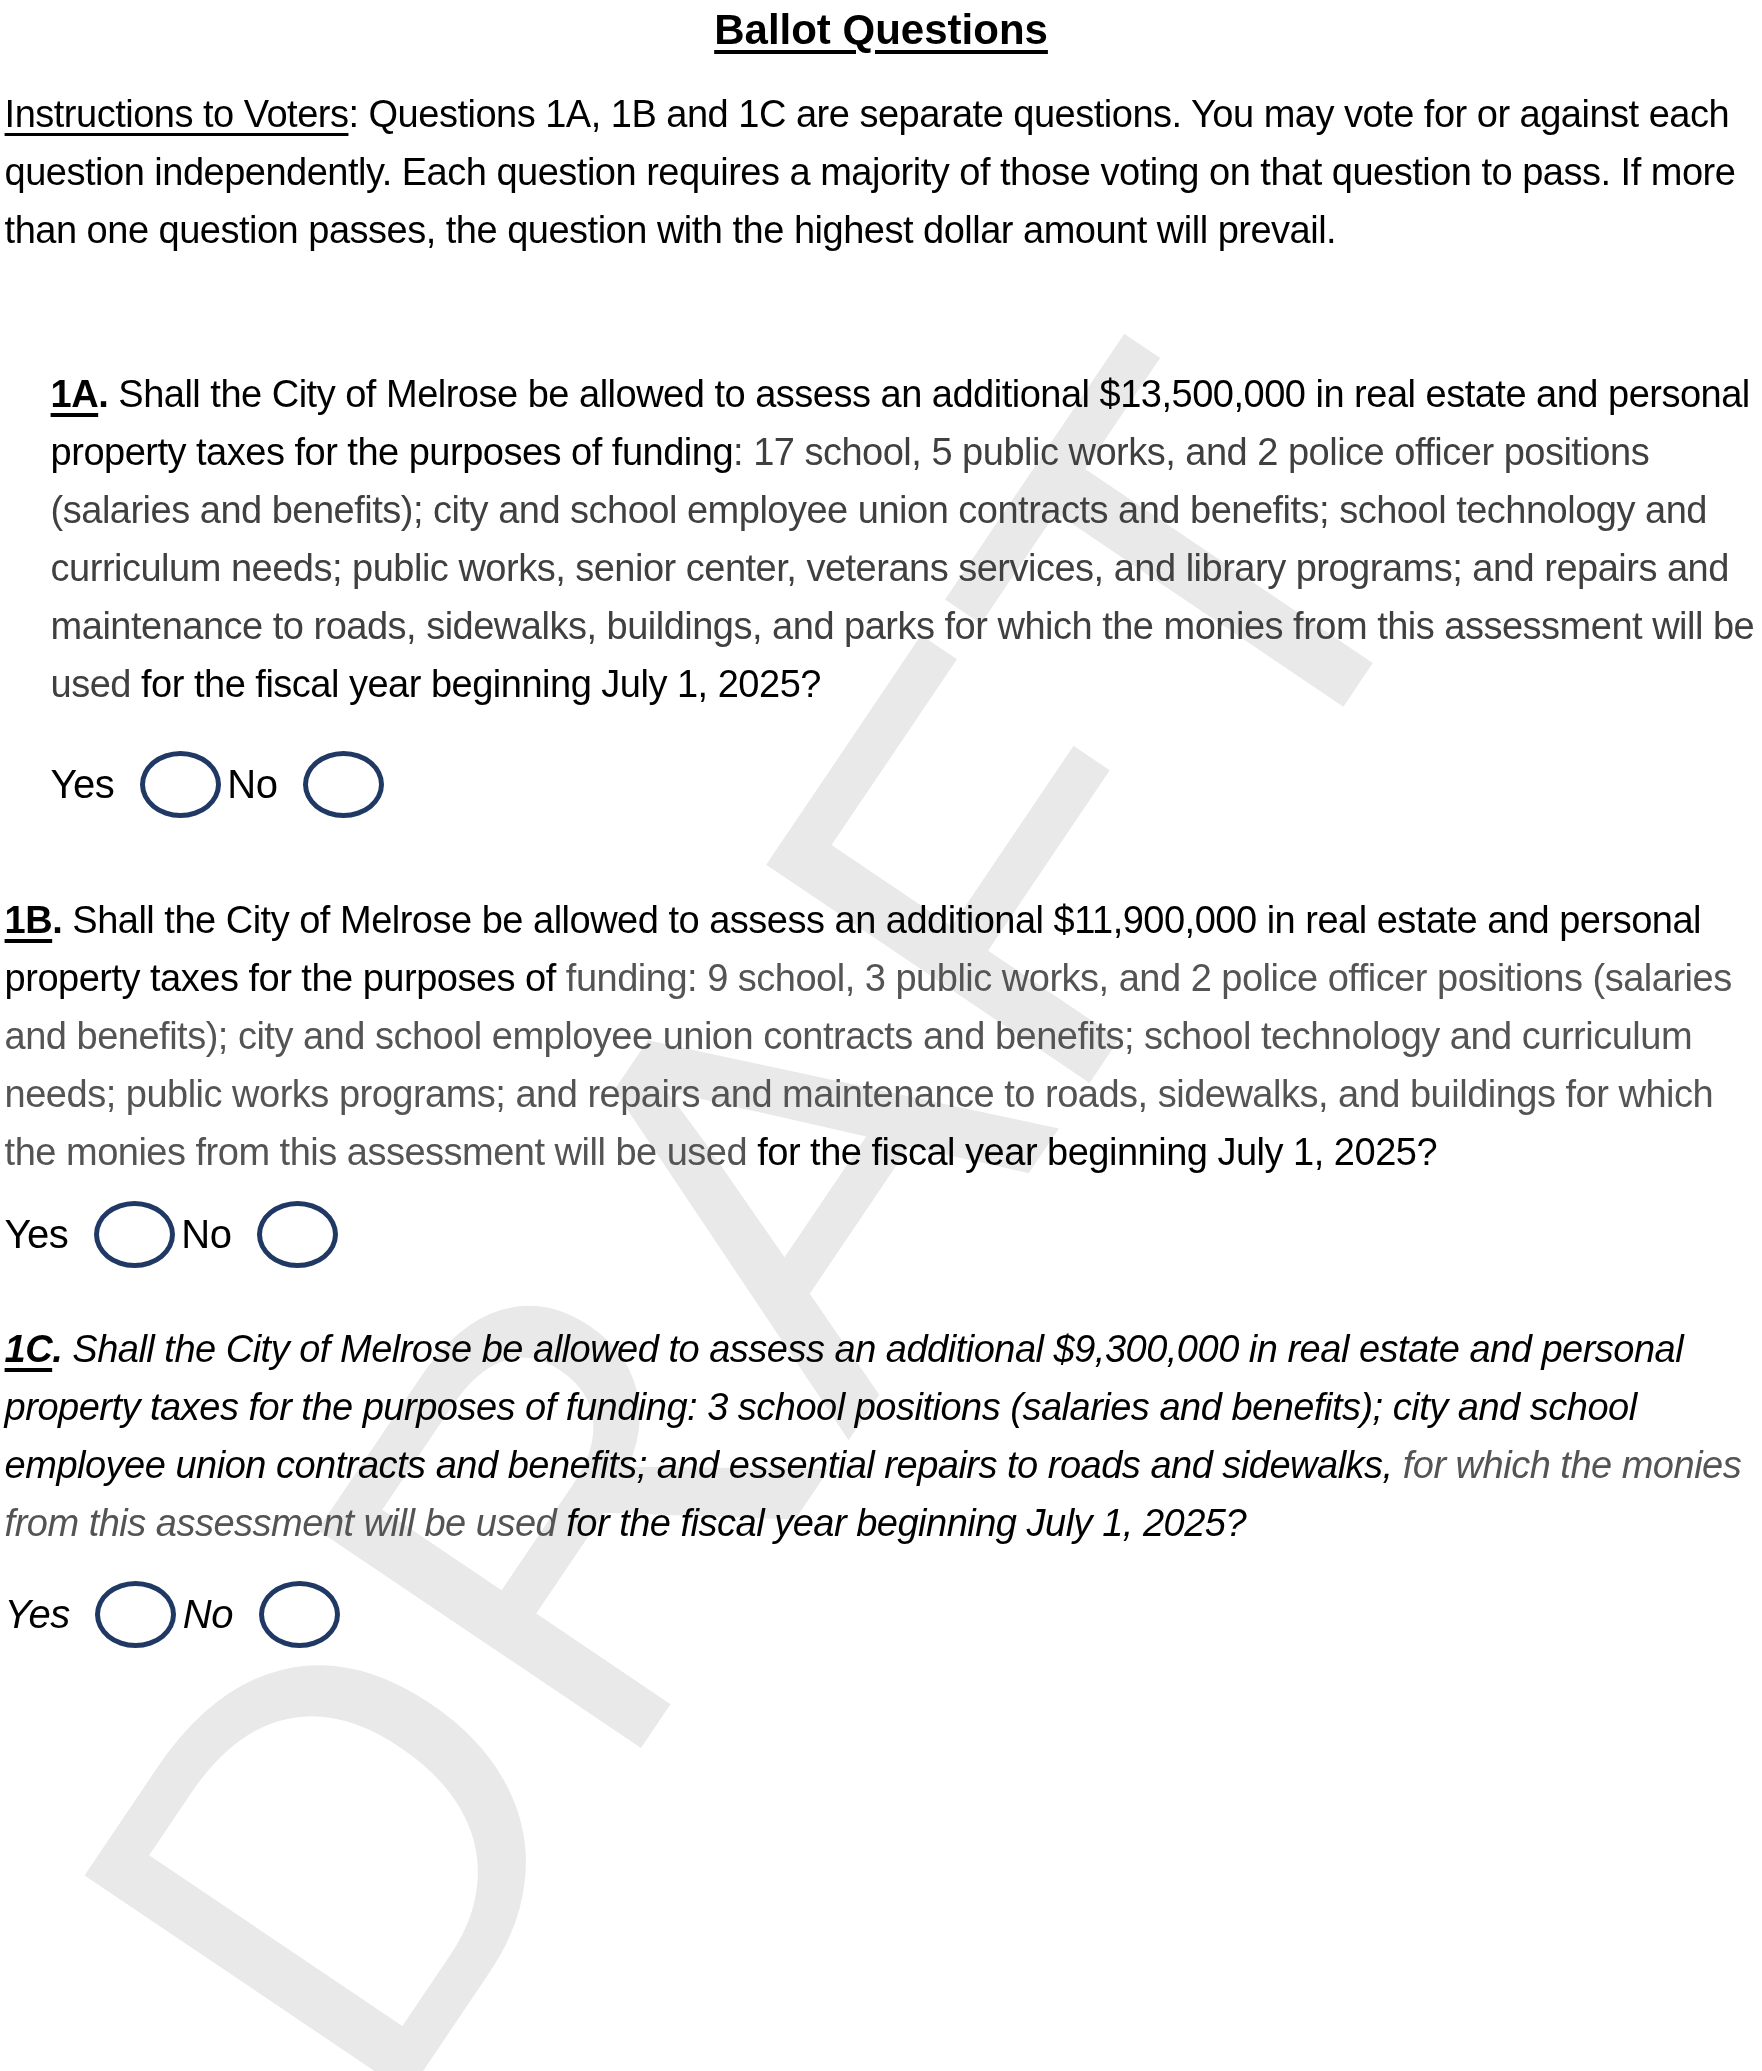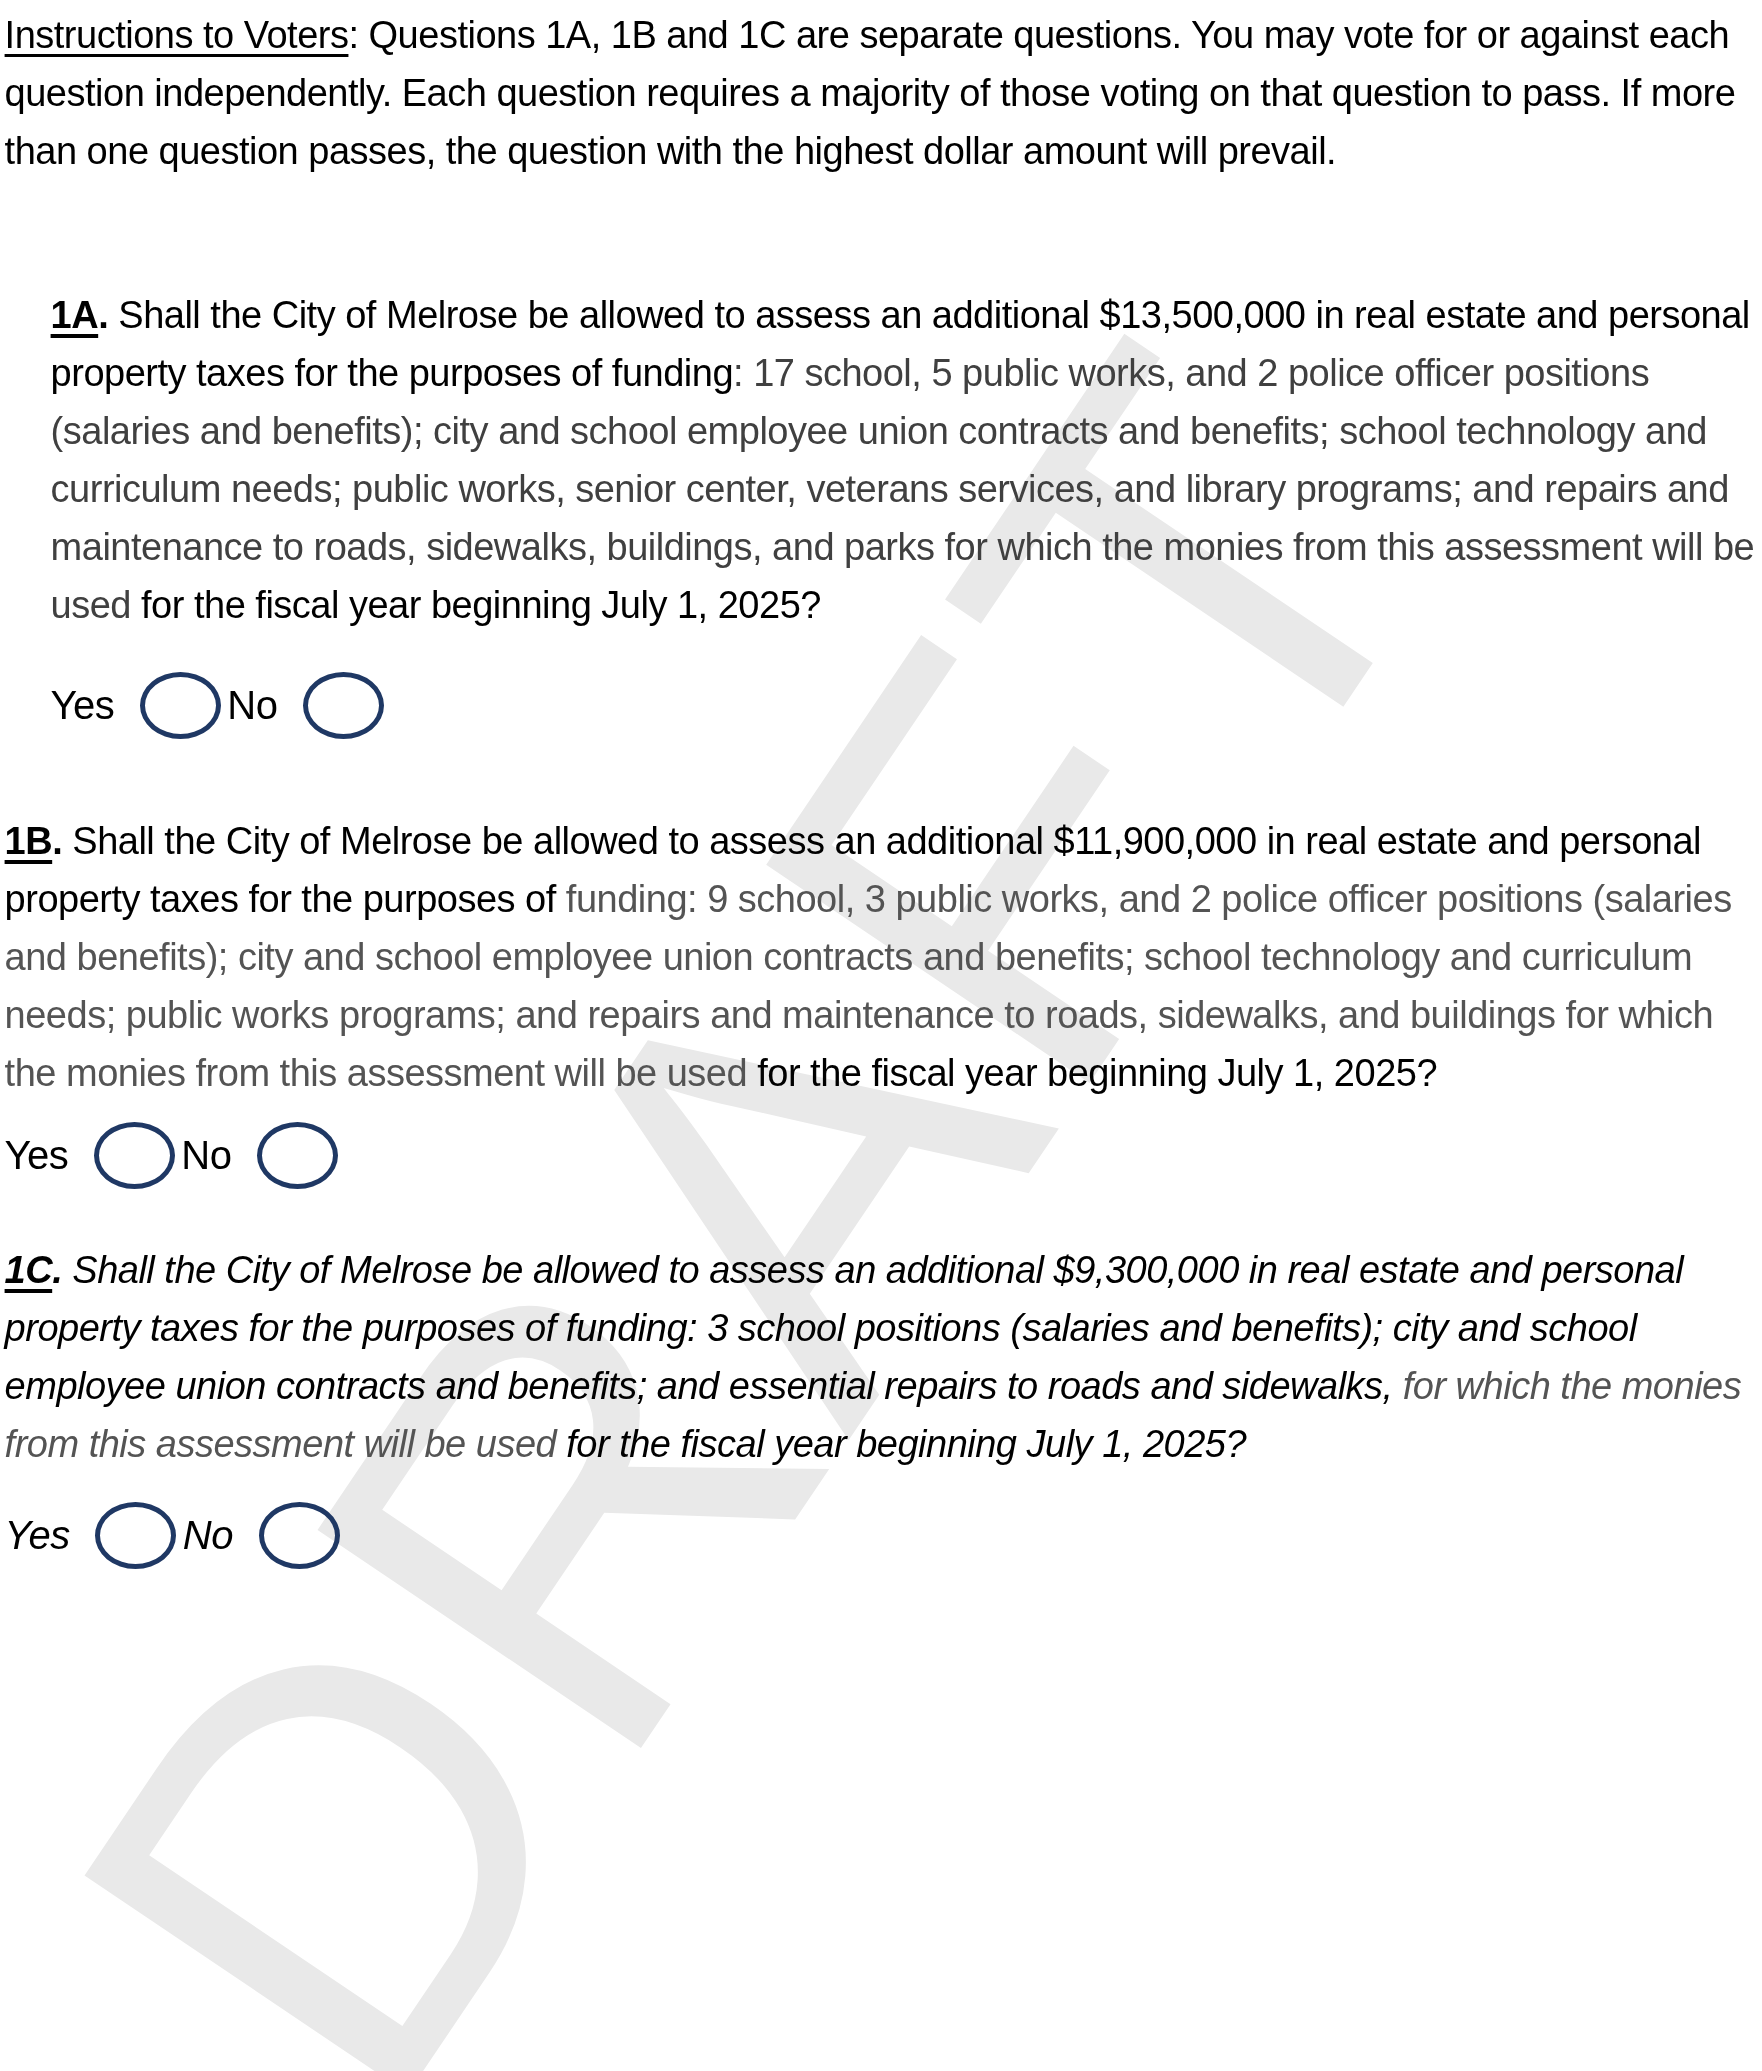--- a/index.html
+++ b/index.html
@@ -54,20 +54,21 @@
     background:transparent;box-sizing:content-box;
   }
 </style>
 </head>
 <body>
 
 <div class="watermark" style="color: rgb(233, 233, 233);">DRAFT</div>
 
 <div class="page">
 
+  <h1 class="title"><span class="title-text">Ballot Questions</span></h1>
 
   <p class="instructions"><span class="instructions-lead">Instructions to Voters</span><span>: Questions 1A, 1B and 1C are separate questions. You may vote for or against each question independently. Each question requires a majority of those voting on that question to pass. If more than one question passes, the question with the highest dollar amount will prevail.</span></p>
 
   <section class="question q-a">
     <p class="qtext"><span class="qlabel"><span class="qlabel-id">1A</span><span>.</span></span><span><span style="color: rgb(0, 0, 0);"> Shall the City of Melrose be allowed to assess an additional $13,500,000 in real estate and personal property taxes for the purposes of funding</span><span style="color: rgb(64, 64, 64);">: 17 school, 5 public works, and 2 police officer positions (salaries and benefits); city and school employee union contracts and benefits; school technology and curriculum needs; public works, senior center, veterans services, and library programs; and repairs and maintenance to roads, sidewalks, buildings, and parks for which the monies from this assessment will be used </span><span style="color: rgb(0, 0, 0);">for the fiscal year beginning July 1, 2025?</span></span></p>
     <div class="vote vote-a">
       <div class="vote-row">
         <span class="vote-label">Yes</span>
         <span class="oval" style="border-color: rgb(31, 56, 100);"></span>
       </div>

